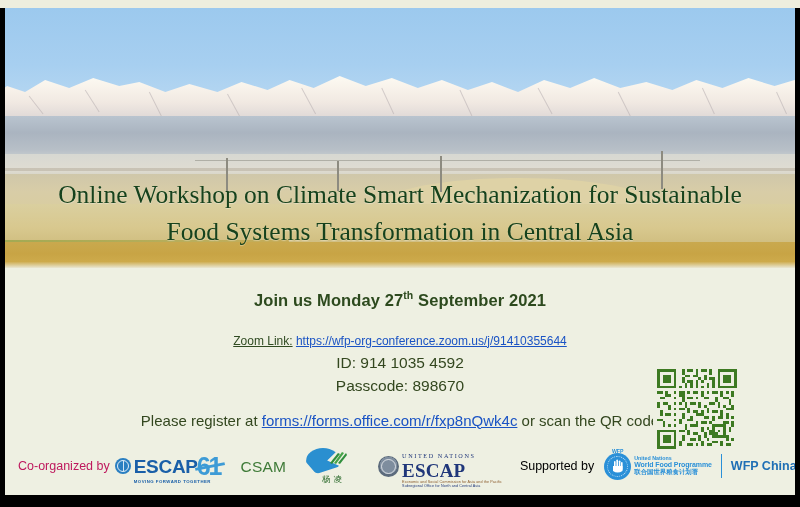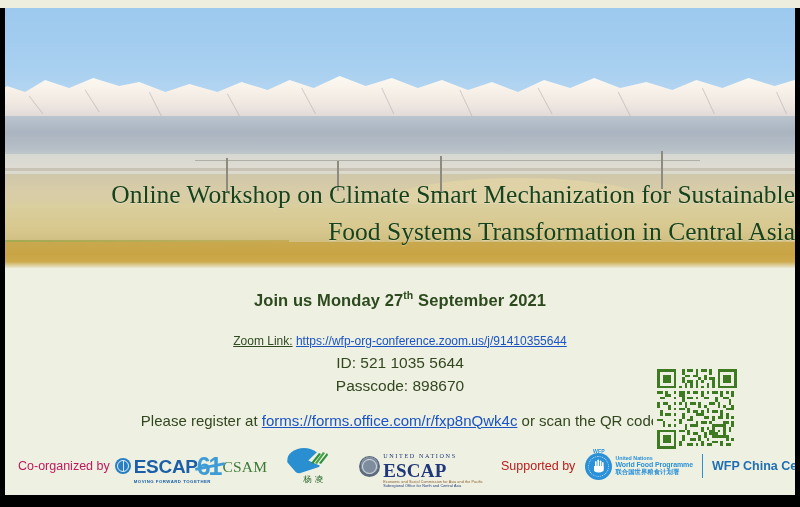--- a/index.html
+++ b/index.html
@@ -83,21 +83,21 @@
     background: rgba(140,140,130,.55);
   }
   .farline {
     position: absolute; top: 160px; left: 0; width: 100%; height: 3px;
     background: rgba(160,150,130,.35);
   }
 
   
   .title-block {
     position: absolute; top: 168px; left: 0; width: 790px;
-    text-align: right;
+    text-align: center;
     font-family: "Liberation Serif", "DejaVu Serif", serif;
     color: #16421c;
     font-size: 25.5px;
     line-height: 37px;
     text-shadow: 0 1px 1px rgba(255,255,255,.35);
   }
   .title-line { white-space: nowrap; }
 
   
   .body-copy {
@@ -138,21 +138,21 @@
 
   
   .footer {
     position: absolute; bottom: 0; left: 0; width: 790px; height: 58px;
     display: flex; align-items: center;
   }
   .foot-text {
     font-size: 12.5px; color: #be185d; white-space: nowrap;
   }
   .co-org { margin-left: 13px; }
-  .supported { margin-left: 18px; color: #b91c1c; }
+  .supported { margin-left: 18px; color: #000000; }
 
   
   .un-emblem {
     width: 16px; height: 16px; border-radius: 50%;
     background: #2a7fc1; position: relative; flex: 0 0 auto;
     margin: 0 3px 0 5px;
   }
   .un-emblem::after {
     content: ""; position: absolute; inset: 2px;
     border-radius: 50%; border: 1px solid rgba(255,255,255,.85);
@@ -180,22 +180,22 @@
     font-weight: bold; font-size: 25px; color: #3d9bd6;
     line-height: 20px; margin-left: -1px; position: relative;
     letter-spacing: -2px;
   }
   .seventyfive::after {
     content: ""; position: absolute; left: -2px; top: 9px;
     width: 30px; height: 3px; background: #3d9bd6;
     transform: rotate(-11deg);
   }
   .csam-word {
-    font-family: Liberation Serif, serif;
-    font-size: 15.5px; color: #3e7a37; margin-left: 2px;
+    font-family: Liberation Sans, sans-serif;
+    font-size: 15.5px; color: #3e7a37; margin-left: 20px;
     letter-spacing: .2px;
   }
 
   
   .yangling {
     width: 50px; height: 38px; margin-left: 20px; position: relative; flex: 0 0 auto;
   }
   .yl-swoosh {
     position: absolute; left: 0; top: 1px; width: 34px; height: 26px;
     border-radius: 50%;
@@ -327,21 +327,21 @@
       <div class="date-line">
         <span>Join us Monday 27</span><sup>th</sup><span> September 2021</span>
       </div>
 
 
       <div class="zoom-line">
         <span class="zoom-label">Zoom Link:</span>
         <span class="link">https://wfp-org-conference.zoom.us/j/91410355644</span>
       </div>
 
-      <div class="id-line">ID: 521 1035 5644</div>
+      <div class="id-line">ID: 914 1035 4592</div>
       <div class="pass-line">Passcode: 898670</div>
 
       <div class="register-line">
         <span>Please register at </span><span class="link">forms://forms.office.com/r/fxp8nQwk4c</span><span> or scan the QR code</span>
       </div>
     </div>
 
     <div class="qr-wrap">
       <svg class="qr-canvas" viewBox="0 0 29 29" shape-rendering="crispEdges">
         <rect width="29" height="29" fill="#eef0e2"></rect>

